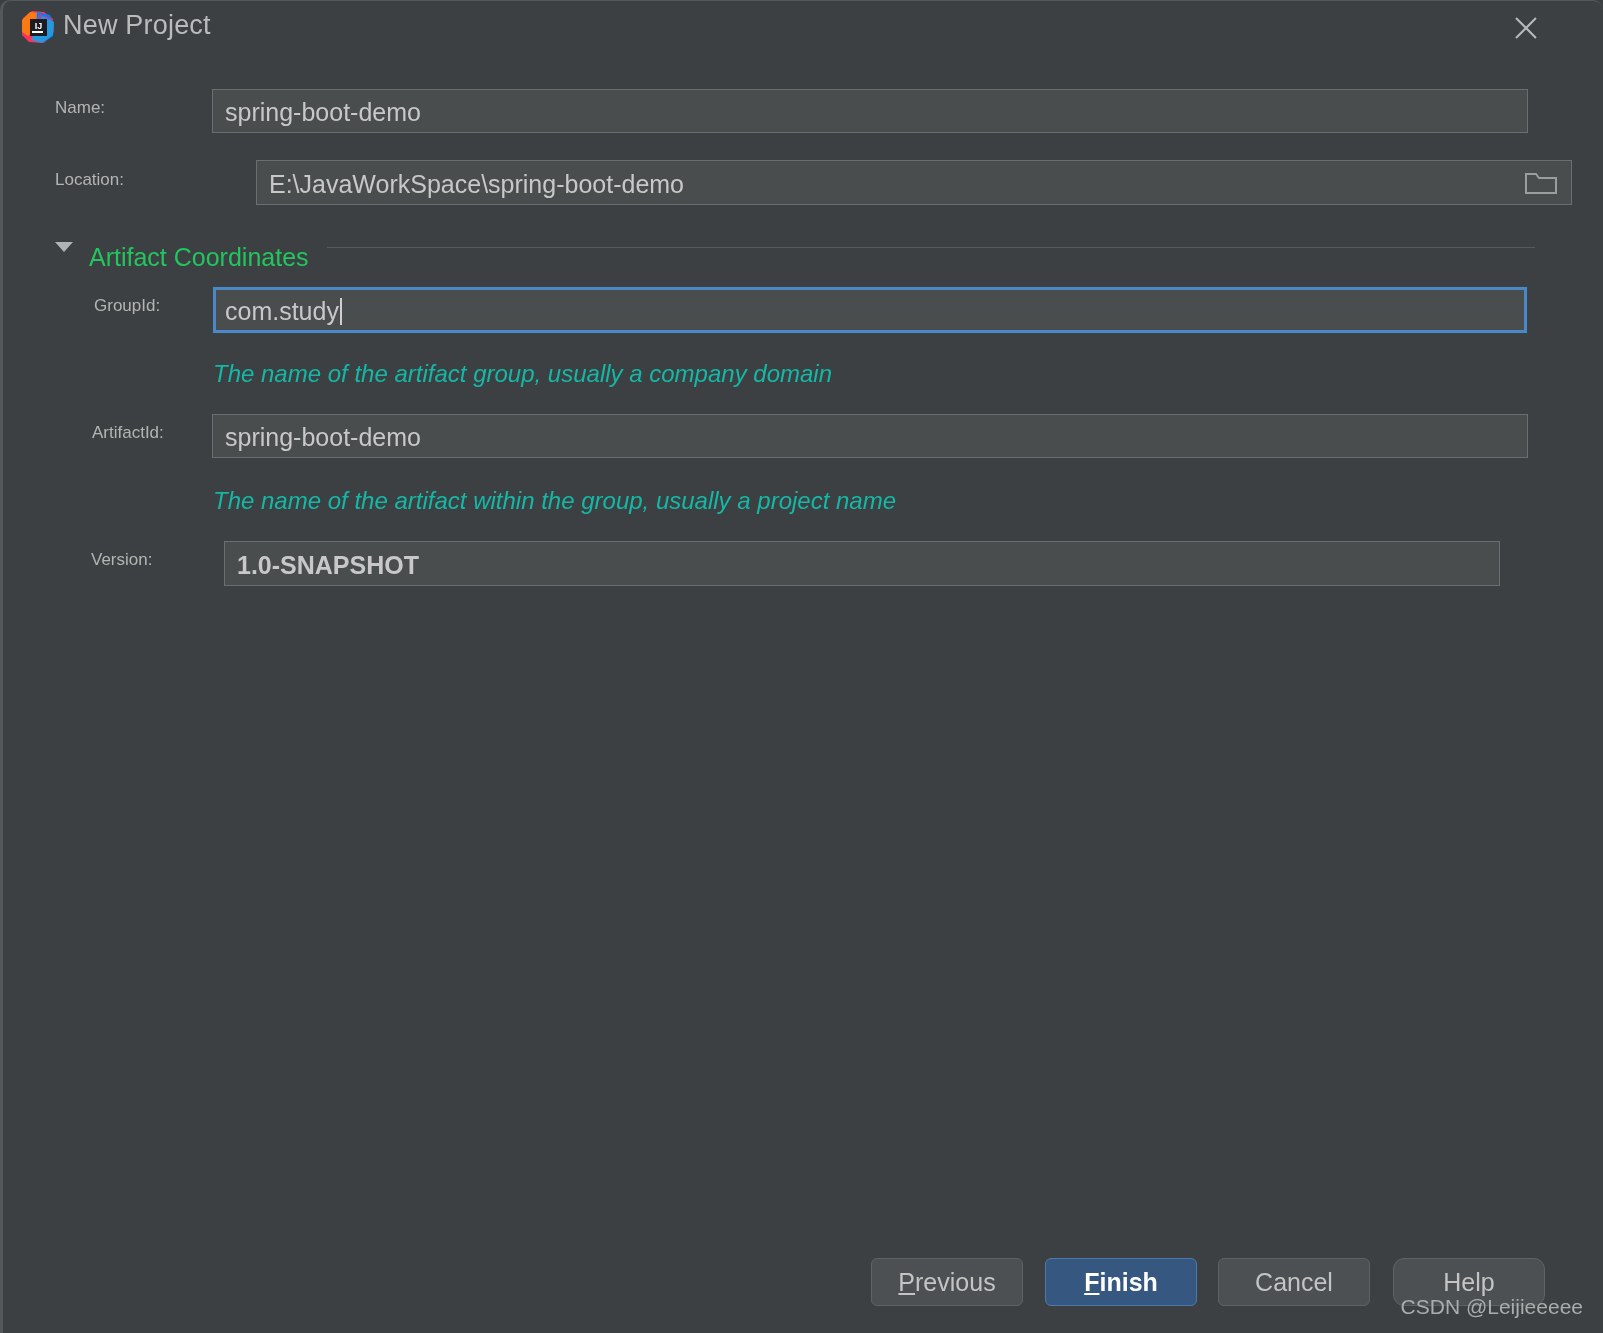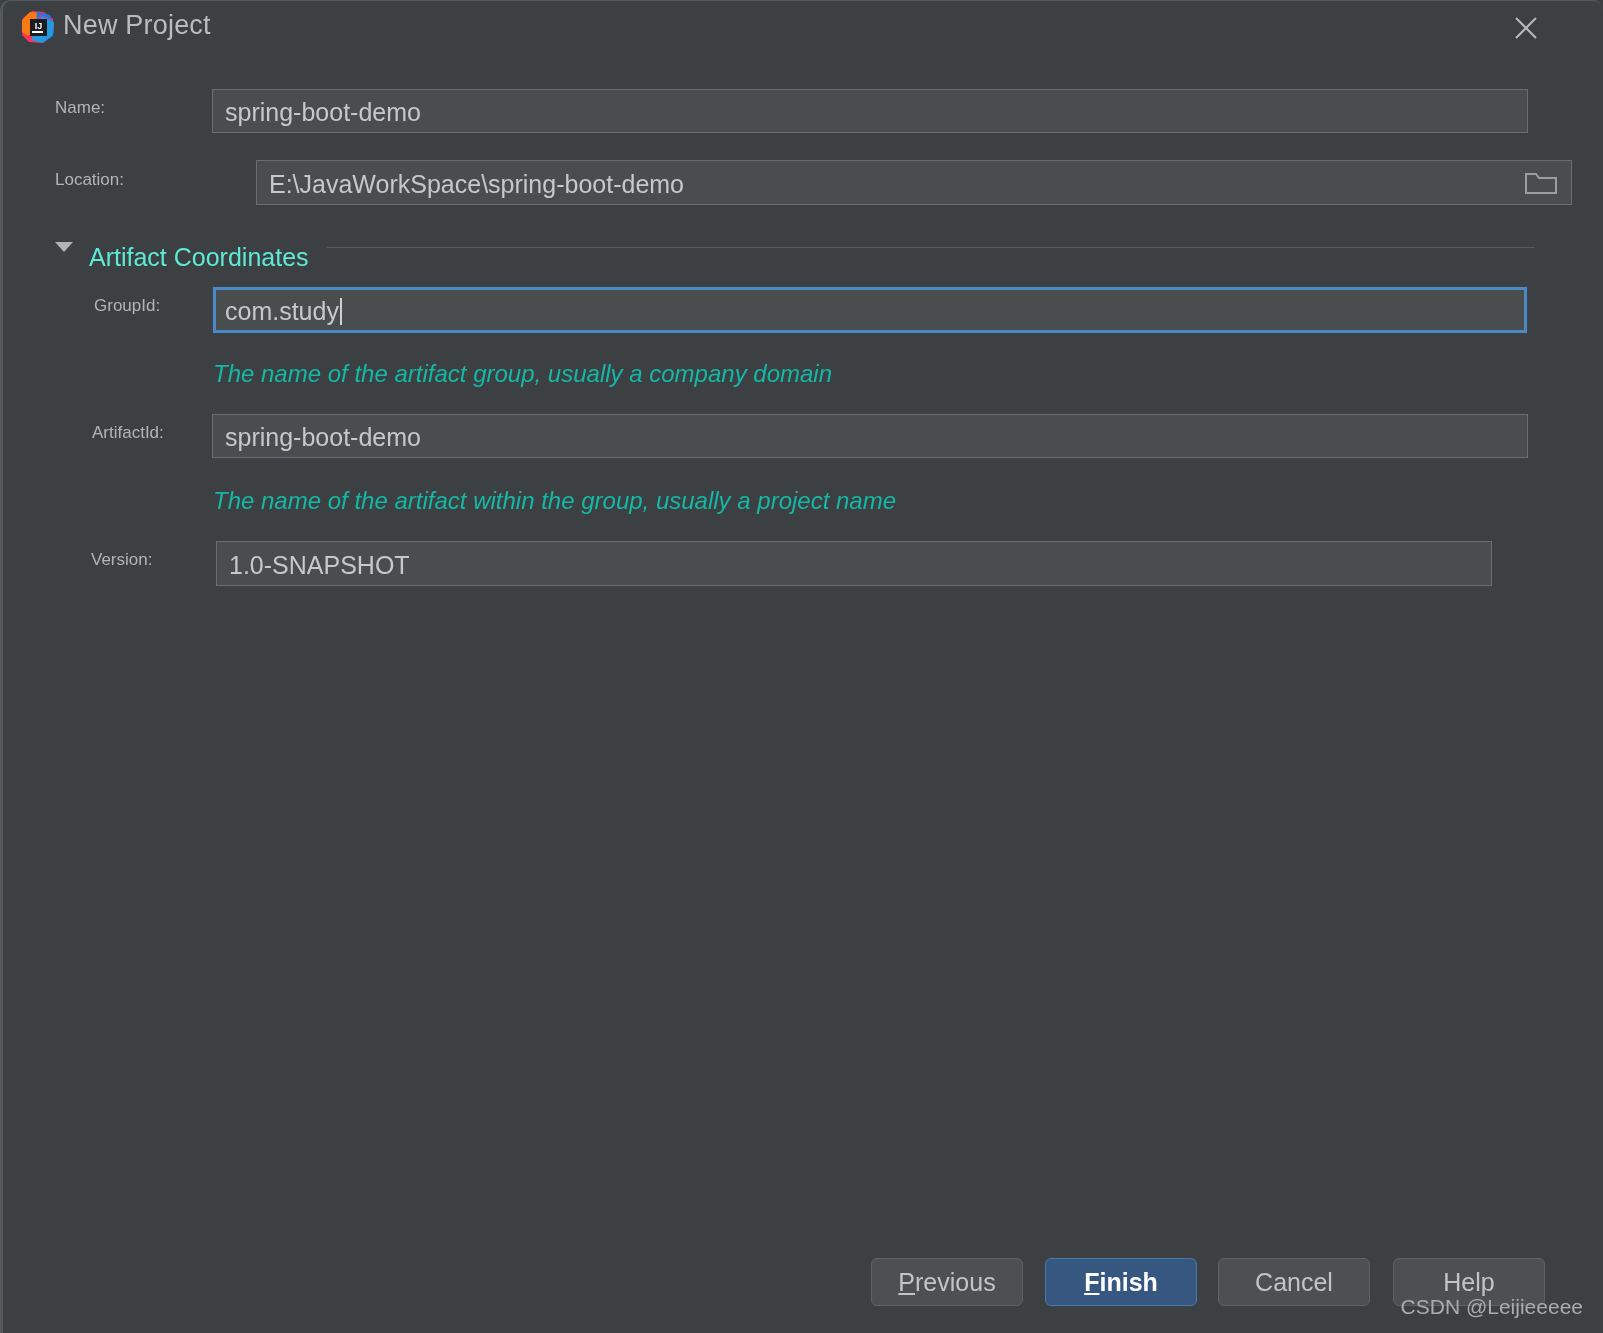--- a/index.html
+++ b/index.html
@@ -131,21 +131,21 @@
   }
   #section-triangle {
     width: 0; height: 0;
     border-left: 9px solid transparent;
     border-right: 9px solid transparent;
     border-top: 10px solid #b0b4b5;
     margin-right: 16px;
   }
   #section-title {
     font-size: 25px;
-    color: #5eead4;
+    color: #22c55e;
     white-space: nowrap;
     margin-top: 21px;
   }
   #section-rule {
     flex: 1;
     height: 1px;
     background: #565a5c;
     margin-left: 18px;
   }
 
@@ -248,40 +248,40 @@
   </div>
   <div class="hint" style="left:210px; top:359px;">The name of the artifact group, usually a company domain</div>
 
   <div class="row-label" style="left:89px; top:422px;">ArtifactId:</div>
   <div class="field" style="left:209px; top:413px; width:1316px; height:44px;">
     <span>spring-boot-demo</span>
   </div>
   <div class="hint" style="left:210px; top:486px;">The name of the artifact within the group, usually a project name</div>
 
   <div class="row-label" style="left:88px; top:549px;">Version:</div>
-  <div class="field" style="left:213px; top:540px; width:1276px; height:45px;">
+  <div class="field" style="left:221px; top:540px; width:1276px; height:45px;font-weight:bold;">
     <span>1.0-SNAPSHOT</span>
   </div>
 
   <div id="buttonbar">
 
     <div class="btn" style="left:868px; top:25px; width:152px;">
       <span class="mnem">P</span>
         <span>revious</span>
     </div>
 
     <div class="btn primary" style="left:1042px; top:25px; width:152px;">
       <span class="mnem">F</span>
         <span>inish</span>
     </div>
 
     <div class="btn" style="left:1215px; top:25px; width:152px;">
       <span>Cancel</span>
     </div>
 
-    <div class="btn" style="left:1390px; top:25px; width:152px;">
+    <div class="btn" style="left:1390px; top:25px; width:152px;border-radius:11px;">
       <span>Help</span>
     </div>
   </div>
 
   <div id="watermark">CSDN @Leijieeeee</div>
 
 </div>
 
 </body></html>

